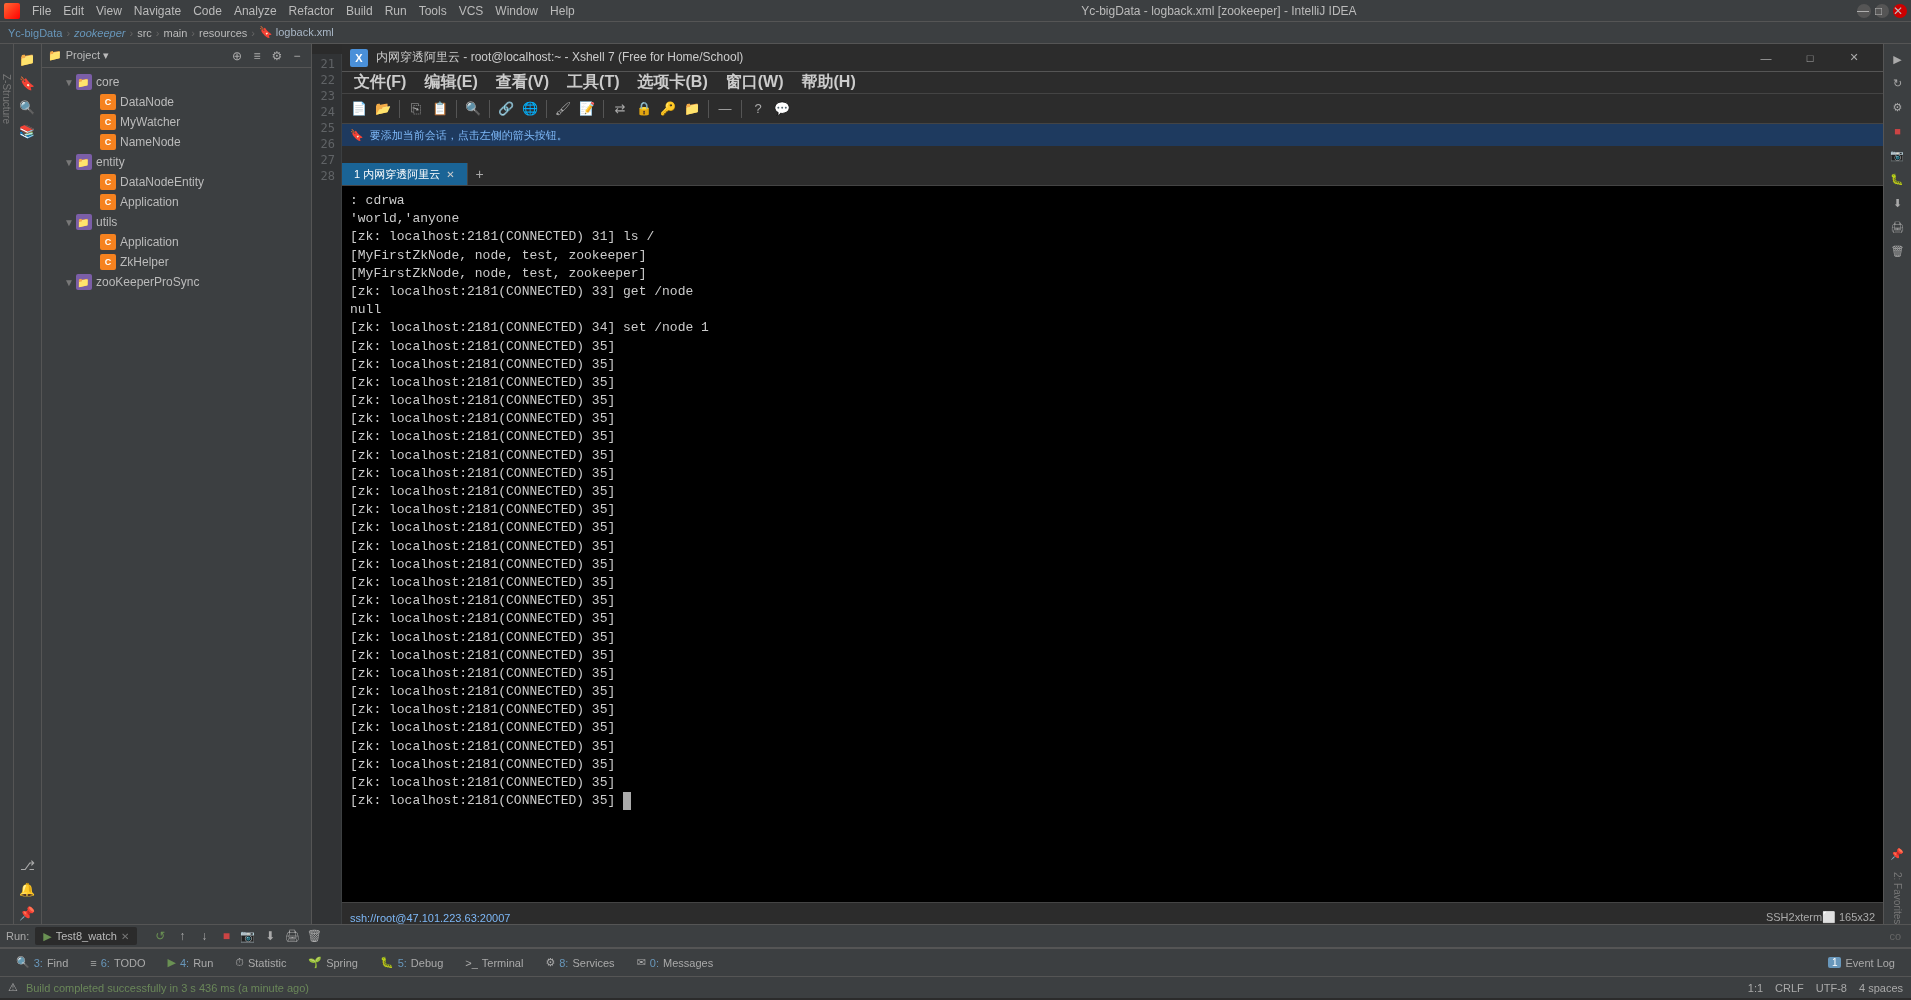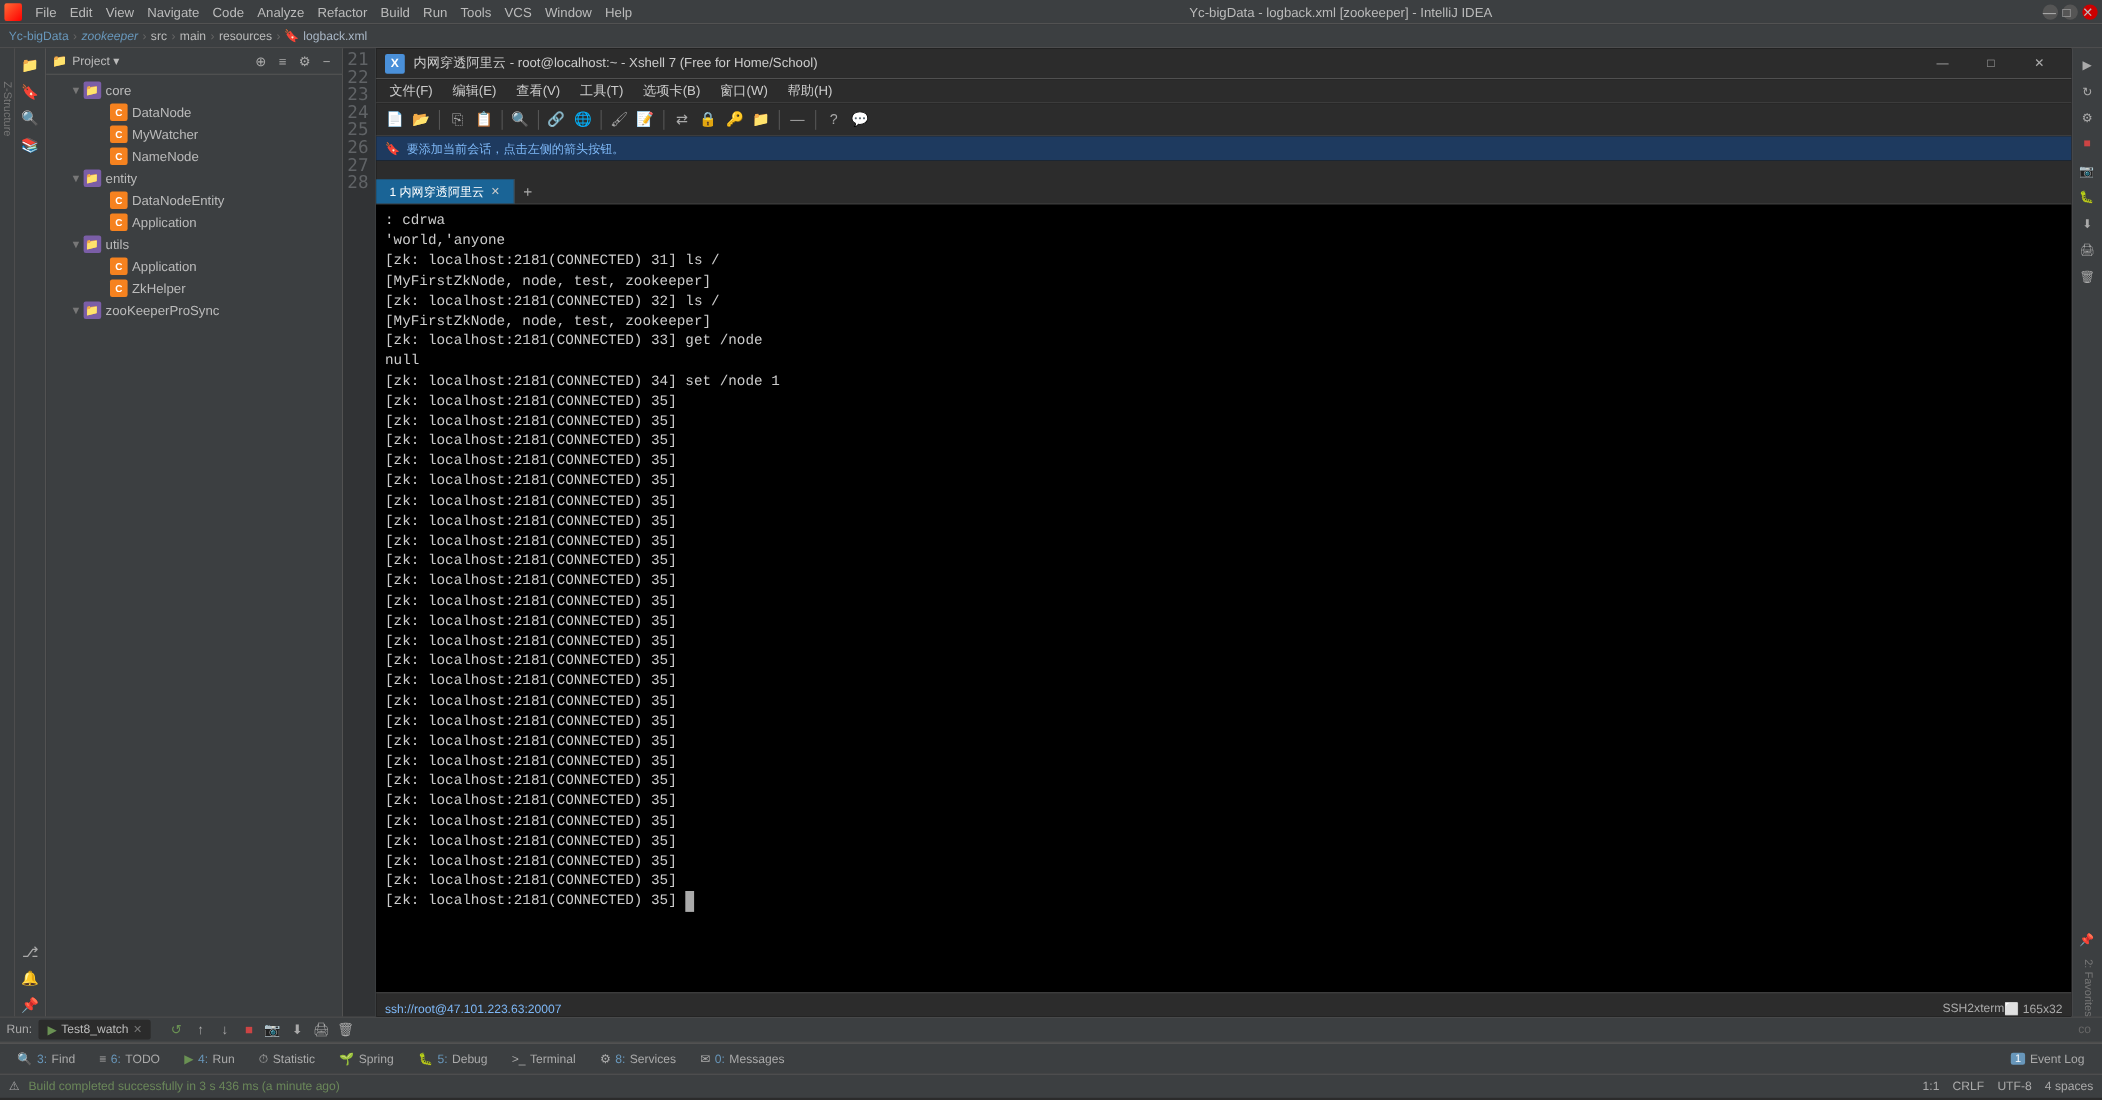--- a/index.html
+++ b/index.html
@@ -138,23 +138,24 @@
     
     #line-numbers {
       width: 30px;
       background: #313335;
       display: flex;
       flex-direction: column;
       padding-top: 2px;
       align-items: flex-end;
       padding-right: 6px;
       color: #606366;
-      font-size: 16px;
+      font-size: 12px;
       font-family: monospace;
       border-right: 1px solid #3c3f41;
+      margin-top: 10px;
     }
     .line-num { height: 16px; line-height: 16px; }
 
     
     #editor-tabs {
       height: 24px;
       background: #3c3f41;
       display: flex;
       align-items: flex-end;
       border-bottom: 1px solid #555;
@@ -227,22 +228,23 @@
       background: #2c2c2c;
       display: flex;
       align-items: center;
       padding: 0 4px;
       border-bottom: 1px solid #444;
       gap: 2px;
     }
     .xshell-menu-item {
       padding: 2px 8px;
       color: #cccccc;
-      font-size: 12px;
-      cursor: pointer;
+      font-size: 16px;
+      cursor: pointer;
+      font-weight: bold;
     }
 
     #xshell-toolbar {
       height: 30px;
       background: #2c2c2c;
       display: flex;
       align-items: center;
       padding: 0 6px;
       border-bottom: 1px solid #444;
       gap: 2px;
@@ -624,21 +626,20 @@
           <span style="color:#ccc; font-size:10px;">✕</span>
         </div>
         <div class="xshell-tab-add">+</div>
       </div>
 
       <div id="xshell-terminal">
         <div>: cdrwa</div>
         <div>'world,'anyone</div>
         <div>[zk: localhost:2181(CONNECTED) 31] ls /</div>
         <div>[MyFirstZkNode, node, test, zookeeper]</div>
-        <div>[zk: localhost:2181(CONNECTED) 32] ls /</div>
         <div>[MyFirstZkNode, node, test, zookeeper]</div>
         <div>[zk: localhost:2181(CONNECTED) 33] get /node</div>
         <div>null</div>
         <div>[zk: localhost:2181(CONNECTED) 34] set /node 1</div>
         <div>[zk: localhost:2181(CONNECTED) 35]</div>
         <div>[zk: localhost:2181(CONNECTED) 35]</div>
         <div>[zk: localhost:2181(CONNECTED) 35]</div>
         <div>[zk: localhost:2181(CONNECTED) 35]</div>
         <div>[zk: localhost:2181(CONNECTED) 35]</div>
         <div>[zk: localhost:2181(CONNECTED) 35]</div>

